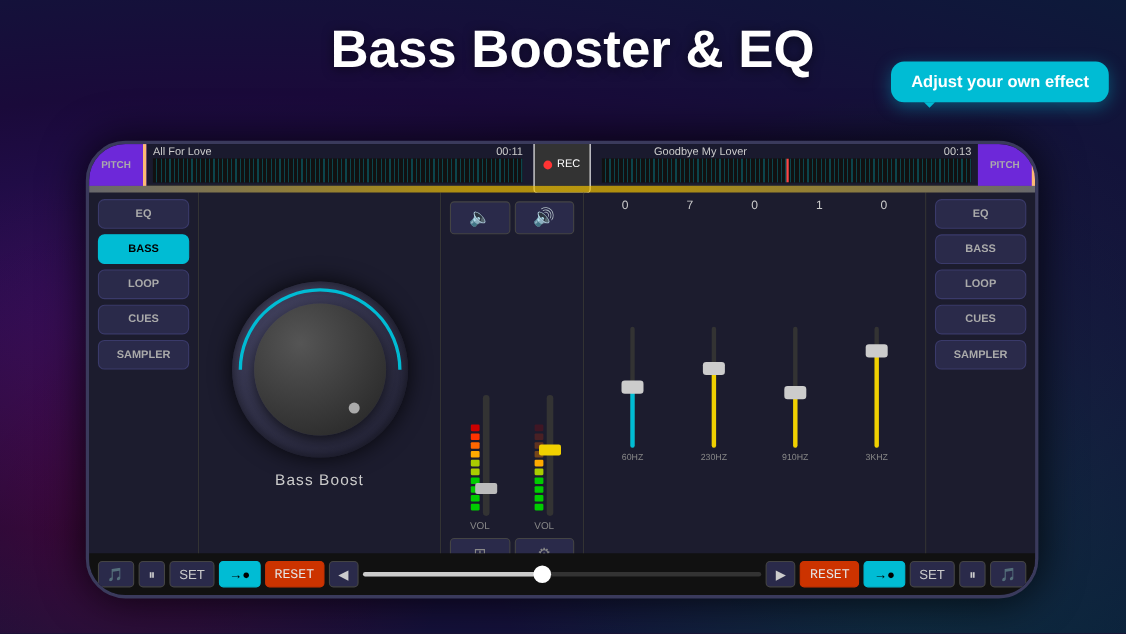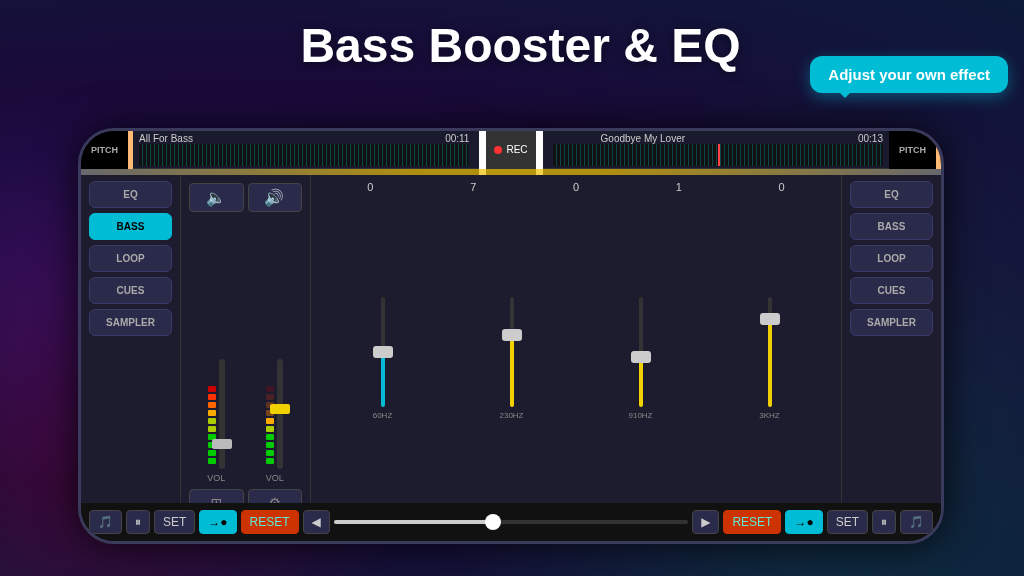--- a/index.html
+++ b/index.html
@@ -60,33 +60,33 @@
     .top-bar {
       display: flex;
       align-items: center;
       height: 38px;
       background: #1a1a2e;
       border-bottom: 1px solid #333;
     }
     .pitch-btn {
       width: 52px;
       height: 38px;
-      background: #000000;
+      background: #6d28d9;
       color: #aaa;
       font-size: 9px;
       font-weight: bold;
       display: flex;
       align-items: center;
       justify-content: center;
-      border-right: 5px solid #fdba74;
+      border-right: 3px solid #fdba74;
       flex-shrink: 0;
     }
     .rec-btn {
       background: #333;
-      border: 7px solid #ffffff;
+      border: 1px solid #ffffff;
       border-radius: 4px;
       padding: 20px 8px;
       color: white;
       font-size: 10px;
       display: flex;
       align-items: center;
       gap: 4px;
       flex-shrink: 0;
       margin: 0 4px;
     }
@@ -355,22 +355,23 @@
       cursor: pointer;
       white-space: nowrap;
     }
     .transport-btn.highlight {
       background: #00bcd4;
       color: #000;
       border-color: #00bcd4;
     }
     .transport-btn.reset {
       background: #cc3300;
-      color: #5eead4;
+      color: #e5e5e5;
       border-color: #cc3300;
+      font-family: Liberation Mono, monospace;
     }
     .progress-track {
       flex: 1;
       height: 4px;
       background: #333;
       border-radius: 2px;
       position: relative;
     }
     .progress-fill {
       height: 100%;
@@ -423,21 +424,21 @@
   <span>Adjust your own effect</span>
 </div>
 
 <div class="phone-frame">
 
   <div class="top-bar">
     <div class="pitch-btn">PITCH</div>
 
     <div style="flex:1; padding: 2px 6px; position:relative; min-width:0;">
       <div style="display:flex; justify-content:space-between; align-items:center;">
-        <span style="color:#ccc;font-size:10px;">All For Bass</span>
+        <span style="color:#ccc;font-size:10px;">All For Love</span>
         <span style="color:#ccc;font-size:10px;margin-left:28px;">00:11</span>
       </div>
       <div class="timeline">
         <div class="timeline-wave"></div>
       </div>
     </div>
 
     <div class="rec-btn">
       <div class="rec-dot"></div>
       <span>REC</span>
@@ -462,20 +463,31 @@
   <div class="main-content">
 
     <div class="left-panel">
       <div class="side-btn">EQ</div>
       <div class="side-btn active">BASS</div>
       <div class="side-btn">LOOP</div>
       <div class="side-btn">CUES</div>
       <div class="side-btn">SAMPLER</div>
     </div>
 
+    <div class="knob-area">
+      <div class="knob-container">
+        <div class="knob-outer">
+          <div class="knob-arc"></div>
+          <div class="knob-inner">
+            <div class="knob-indicator"></div>
+          </div>
+        </div>
+      </div>
+      <div class="knob-label">Bass Boost</div>
+    </div>
 
     <div class="meter-area">
       <div class="meter-btns">
         <div class="meter-btn">🔈</div>
         <div class="meter-btn">🔊</div>
       </div>
 
       <div class="meters-row">
 
         <div style="display:flex; flex-direction:column; align-items:center; flex:1;">

